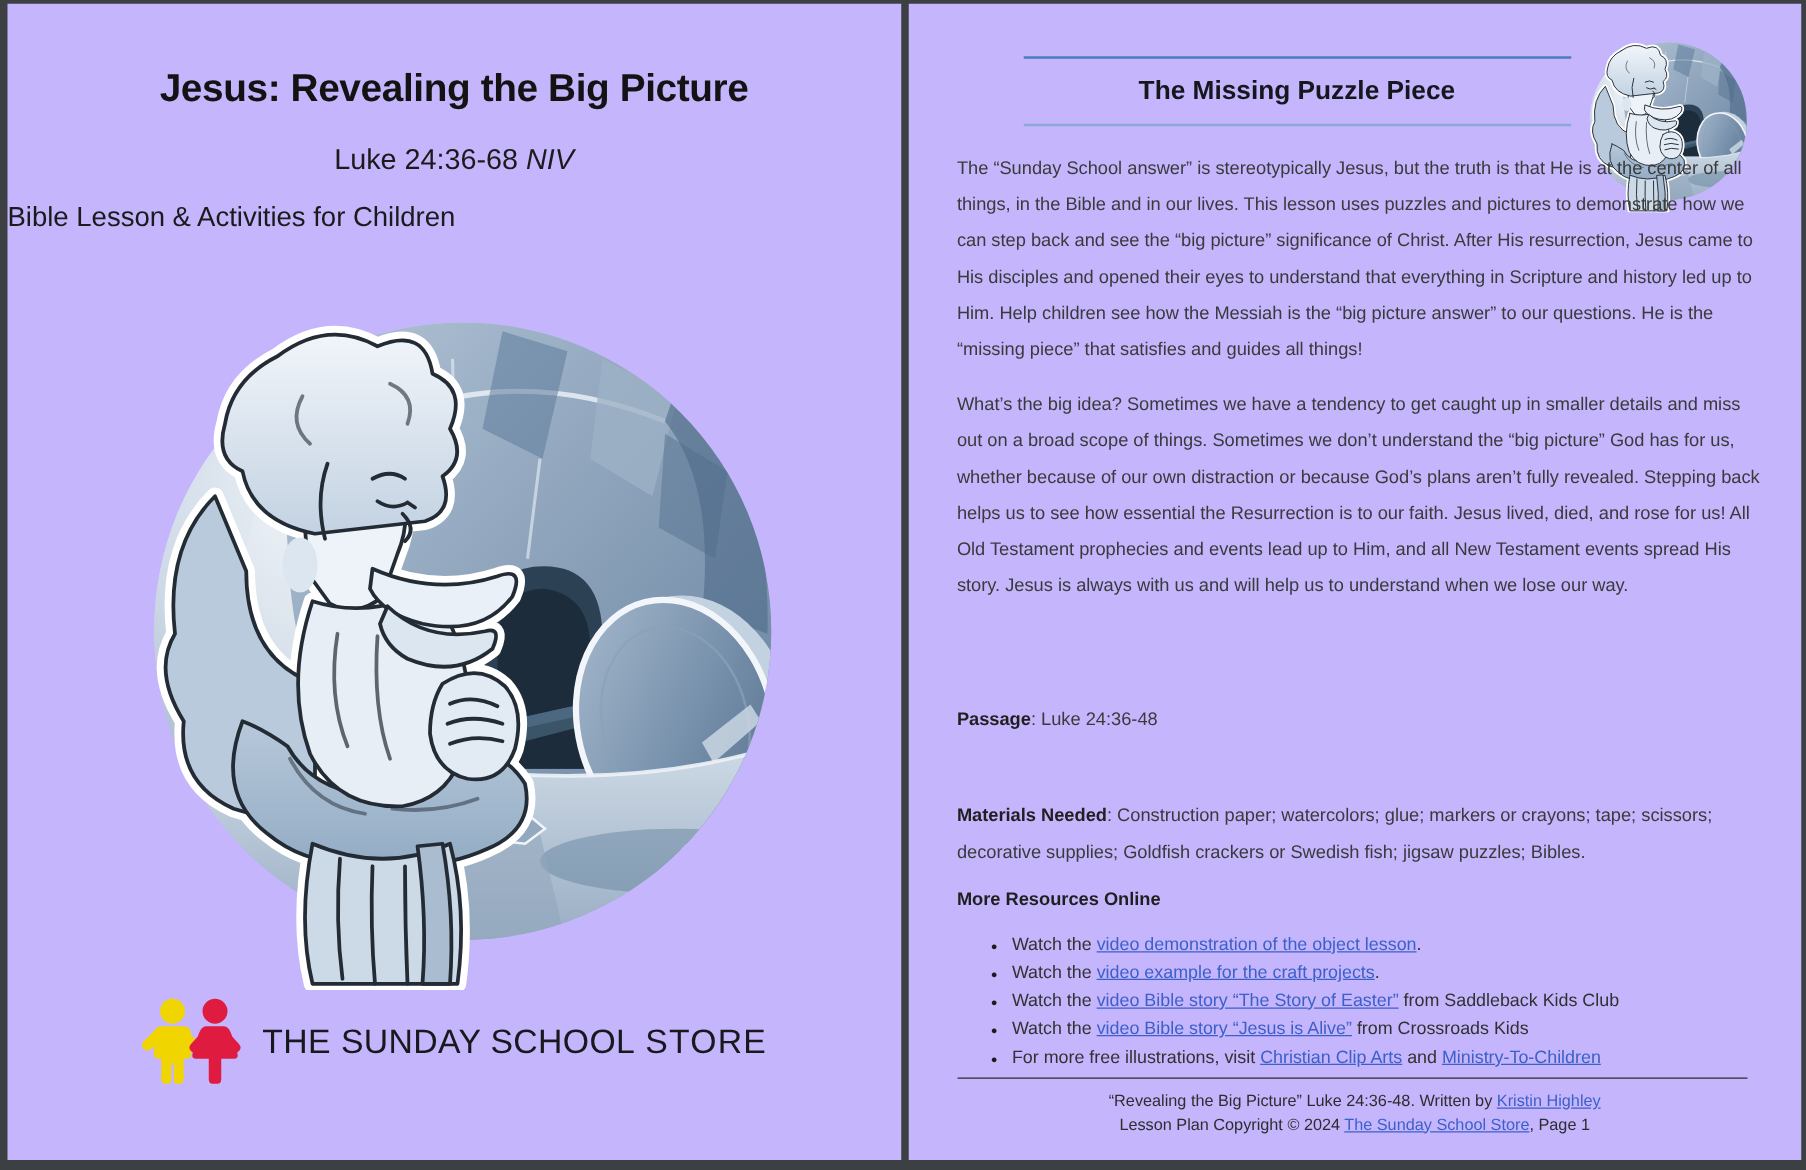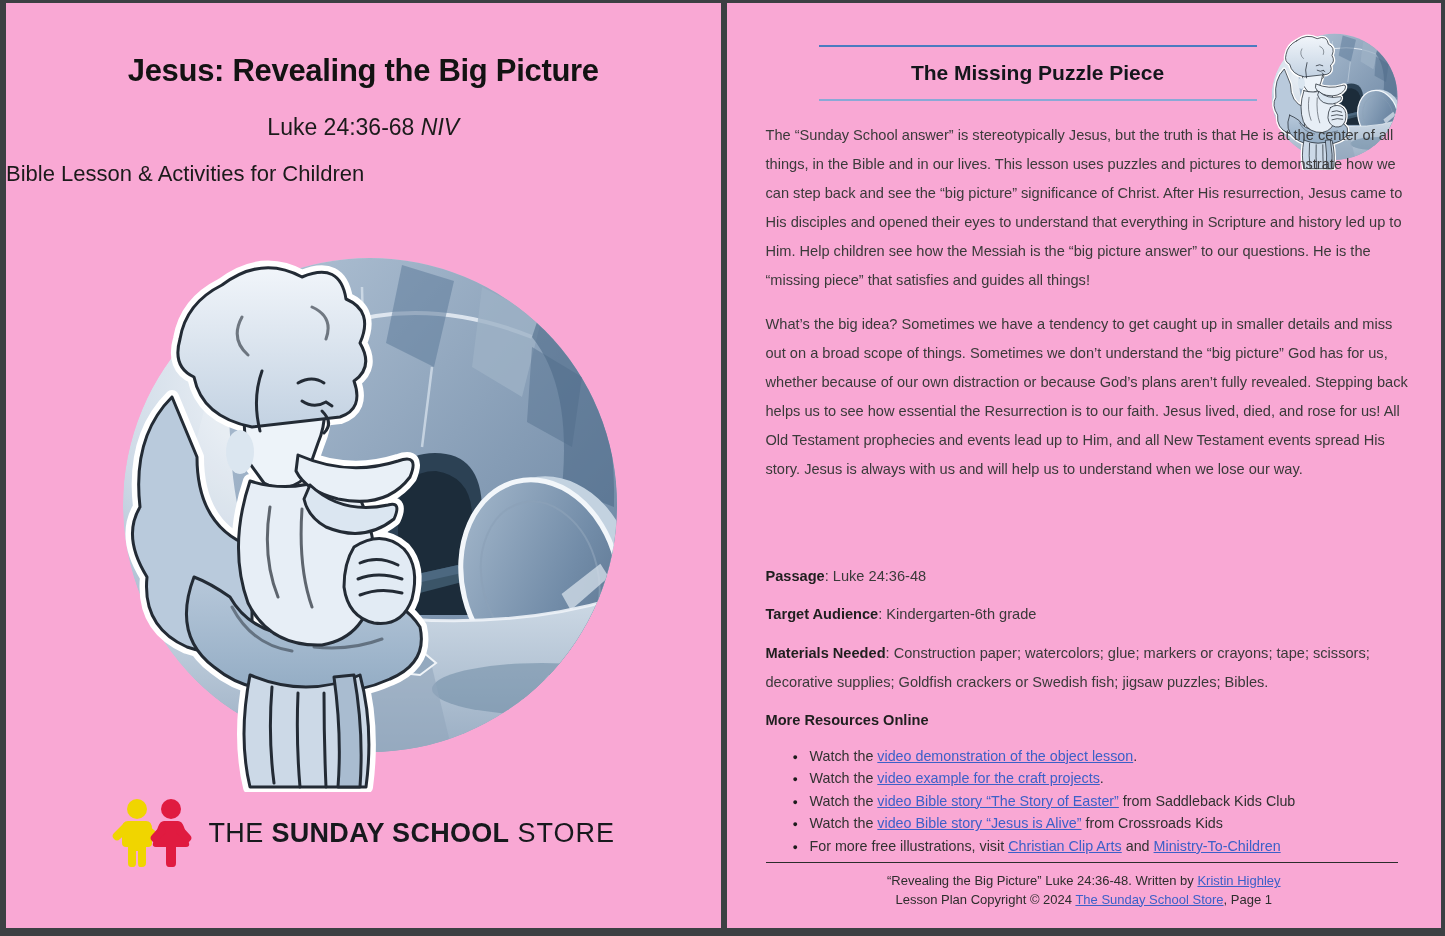--- a/index.html
+++ b/index.html
@@ -1,32 +1,32 @@
 <!DOCTYPE html>
 <html><head>
 <meta charset="utf-8">
 <style>
   html,body{margin:0;padding:0}
   body{width:1445px;height:936px;background:#3c4043;position:relative;overflow:hidden;
        font-family:"Liberation Sans",sans-serif}
   .spread{position:absolute;left:6px;top:3px;right:4px;bottom:8px;display:flex;gap:6px}
-  .page{background:#f9a8d4;position:relative;flex:1;overflow:hidden}
+  .page{background:#c4b5fd;position:relative;flex:1;overflow:hidden}
 
   
   .lp-title{position:absolute;top:50px;left:0;right:0;text-align:center;
             font-size:31px;font-weight:800;color:#131313;letter-spacing:-.3px}
   .lp-sub1{position:absolute;top:111px;left:0;right:0;text-align:center;font-size:23px;color:#1b1b1b}
   .lp-sub1 .ital{font-style:italic}
   .lp-sub2{position:absolute;top:158px;left:0;right:0;text-align:left;
            font-size:22px;color:#1b1b1b}
   .hero{position:absolute;left:96px;top:244px}
   .logo{position:absolute;top:794px;left:0;right:0;display:flex;align-items:center;justify-content:center;gap:13px}
   .logo-text{font-size:27px;color:#17191d;letter-spacing:.3px;white-space:nowrap}
   .lt-the{font-weight:400}
-  .lt-brand{font-weight:700;margin:17px 8px}
+  .lt-brand{font-weight:400;margin:17px 8px}
   .lt-store{font-weight:300;letter-spacing:1px}
 
   
   .rp-line{position:absolute;left:92px;width:438px;height:2px}
   .rp-line-top{top:42px;background:#4a7cc0}
   .rp-line-bot{top:96px;background:#8aa9d6}
   .rp-heading{position:absolute;left:92px;width:438px;top:58px;text-align:center;
               font-size:21px;font-weight:700;color:#14171c}
   .thumb{position:absolute;left:539px;top:28px}
   .rp-para{position:absolute;left:39px;width:644px;font-size:14.6px;line-height:29px;color:#3a3a3a}
@@ -207,21 +207,20 @@
     <div class="rp-heading">The Missing Puzzle Piece</div>
     <div class="rp-line rp-line-bot"></div>
     <svg class="thumb" width="133" height="139">
       <use href="#scene"></use>
     </svg>
 
     <div class="rp-para p1">The “Sunday School answer” is stereotypically Jesus, but the truth is that He is at the center of all things, in the Bible and in our lives. This lesson uses puzzles and pictures to demonstrate how we can step back and see the “big picture” significance of Christ. After His resurrection, Jesus came to His disciples and opened their eyes to understand that everything in Scripture and history led up to Him. Help children see how the Messiah is the “big picture answer” to our questions. He is the “missing piece” that satisfies and guides all things!</div>
     <div class="rp-para p2">What’s the big idea? Sometimes we have a tendency to get caught up in smaller details and miss out on a broad scope of things. Sometimes we don’t understand the “big picture” God has for us, whether because of our own distraction or because God’s plans aren’t fully revealed. Stepping back helps us to see how essential the Resurrection is to our faith.  Jesus lived, died, and rose for us! All Old Testament prophecies and events lead up to Him, and all New Testament events spread His story. Jesus is always with us and will help us to understand when we lose our way.</div>
 
     <div class="meta m1"><b>Passage</b><span>: Luke 24:36-48</span></div>
-    <div class="meta m2"><b>Target Audience</b><span>: Kindergarten-6th grade</span></div>
     <div class="meta m4">More Resources Online</div>
     <div class="meta m3"><b>Materials Needed</b><span>: Construction paper; watercolors; glue; markers or crayons; tape; scissors; decorative supplies; Goldfish crackers or Swedish fish; jigsaw puzzles; Bibles.</span></div>
 
     <div class="res">
       <div class="li"><span>Watch the </span><span class="link">video demonstration of the object lesson</span><span>.</span></div>
       <div class="li"><span>Watch the </span><span class="link">video example for the craft projects</span><span>.</span></div>
       <div class="li"><span>Watch the </span><span class="link">video Bible story “The Story of Easter”</span><span> from Saddleback Kids Club</span></div>
       <div class="li"><span>Watch the </span><span class="link">video Bible story “Jesus is Alive”</span><span> from Crossroads Kids</span></div>
       <div class="li"><span>For more free illustrations, visit </span><span class="link">Christian Clip Arts</span><span> and </span><span class="link">Ministry-To-Children</span></div>
     </div>

